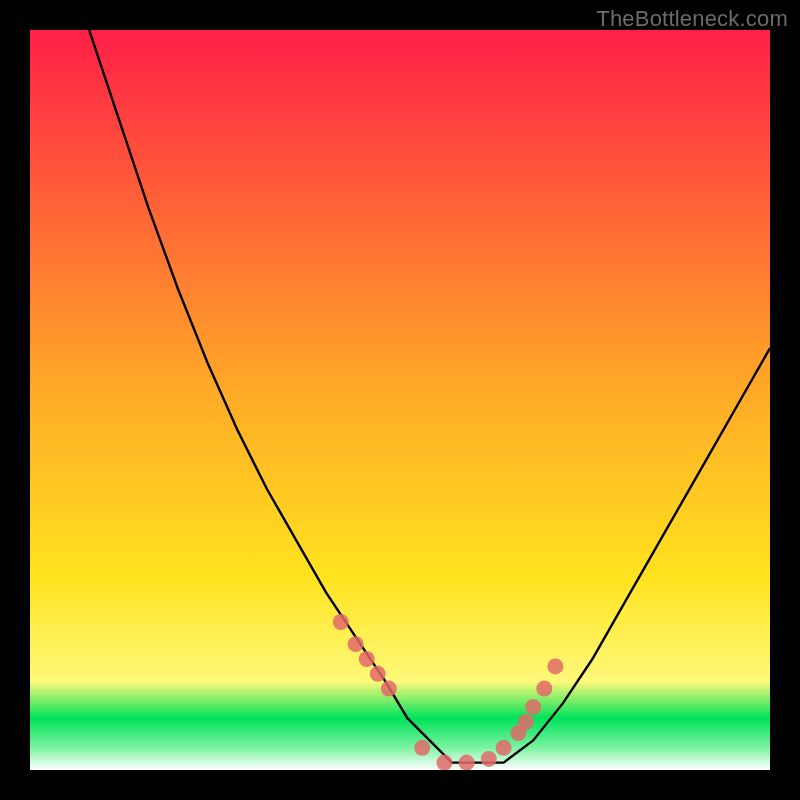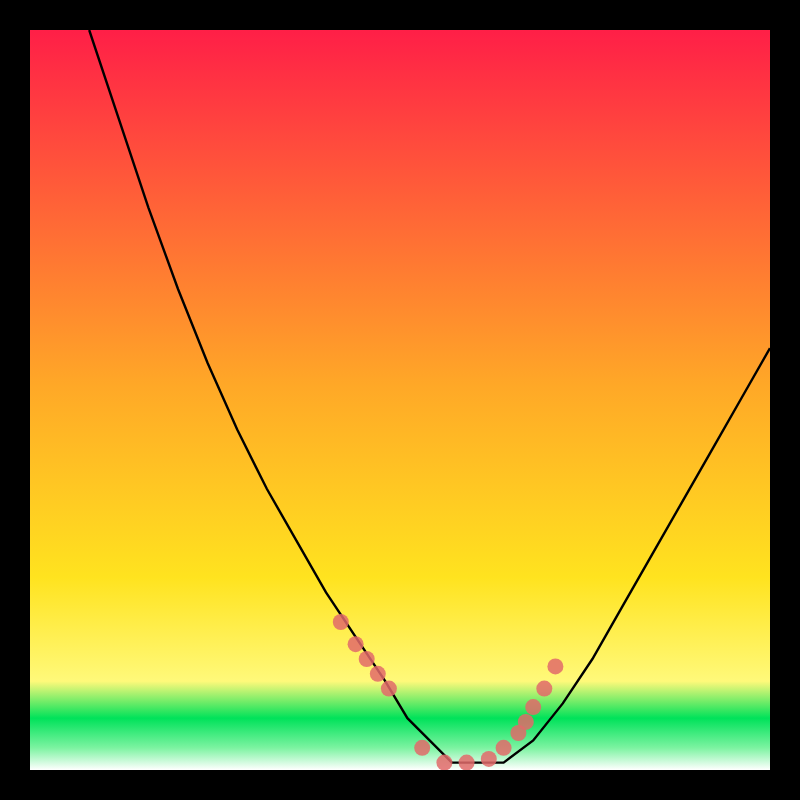--- a/index.html
+++ b/index.html
@@ -32,20 +32,21 @@
     color: #6b6b6b;
     font-size: 22px;
     font-weight: 500;
     letter-spacing: 0.2px;
   }
 </style>
 </head>
 <body>
 
 <div class="outer">
+  <div class="watermark">TheBottleneck.com</div>
   <svg class="plot" viewBox="0 0 740 740" preserveAspectRatio="none">
     <defs>
       <linearGradient id="bg-grad" x1="0" y1="0" x2="0" y2="1">
           <stop offset="0%" stop-color="#ff1f47"></stop>
           <stop offset="48%" stop-color="#ffa827"></stop>
           <stop offset="74%" stop-color="#ffe31f"></stop>
           <stop offset="88%" stop-color="#fff97a"></stop>
           <stop offset="93%" stop-color="#00e25a"></stop>
           <stop offset="97%" stop-color="#7cf3a1"></stop>
           <stop offset="100%" stop-color="#ffffff"></stop>

